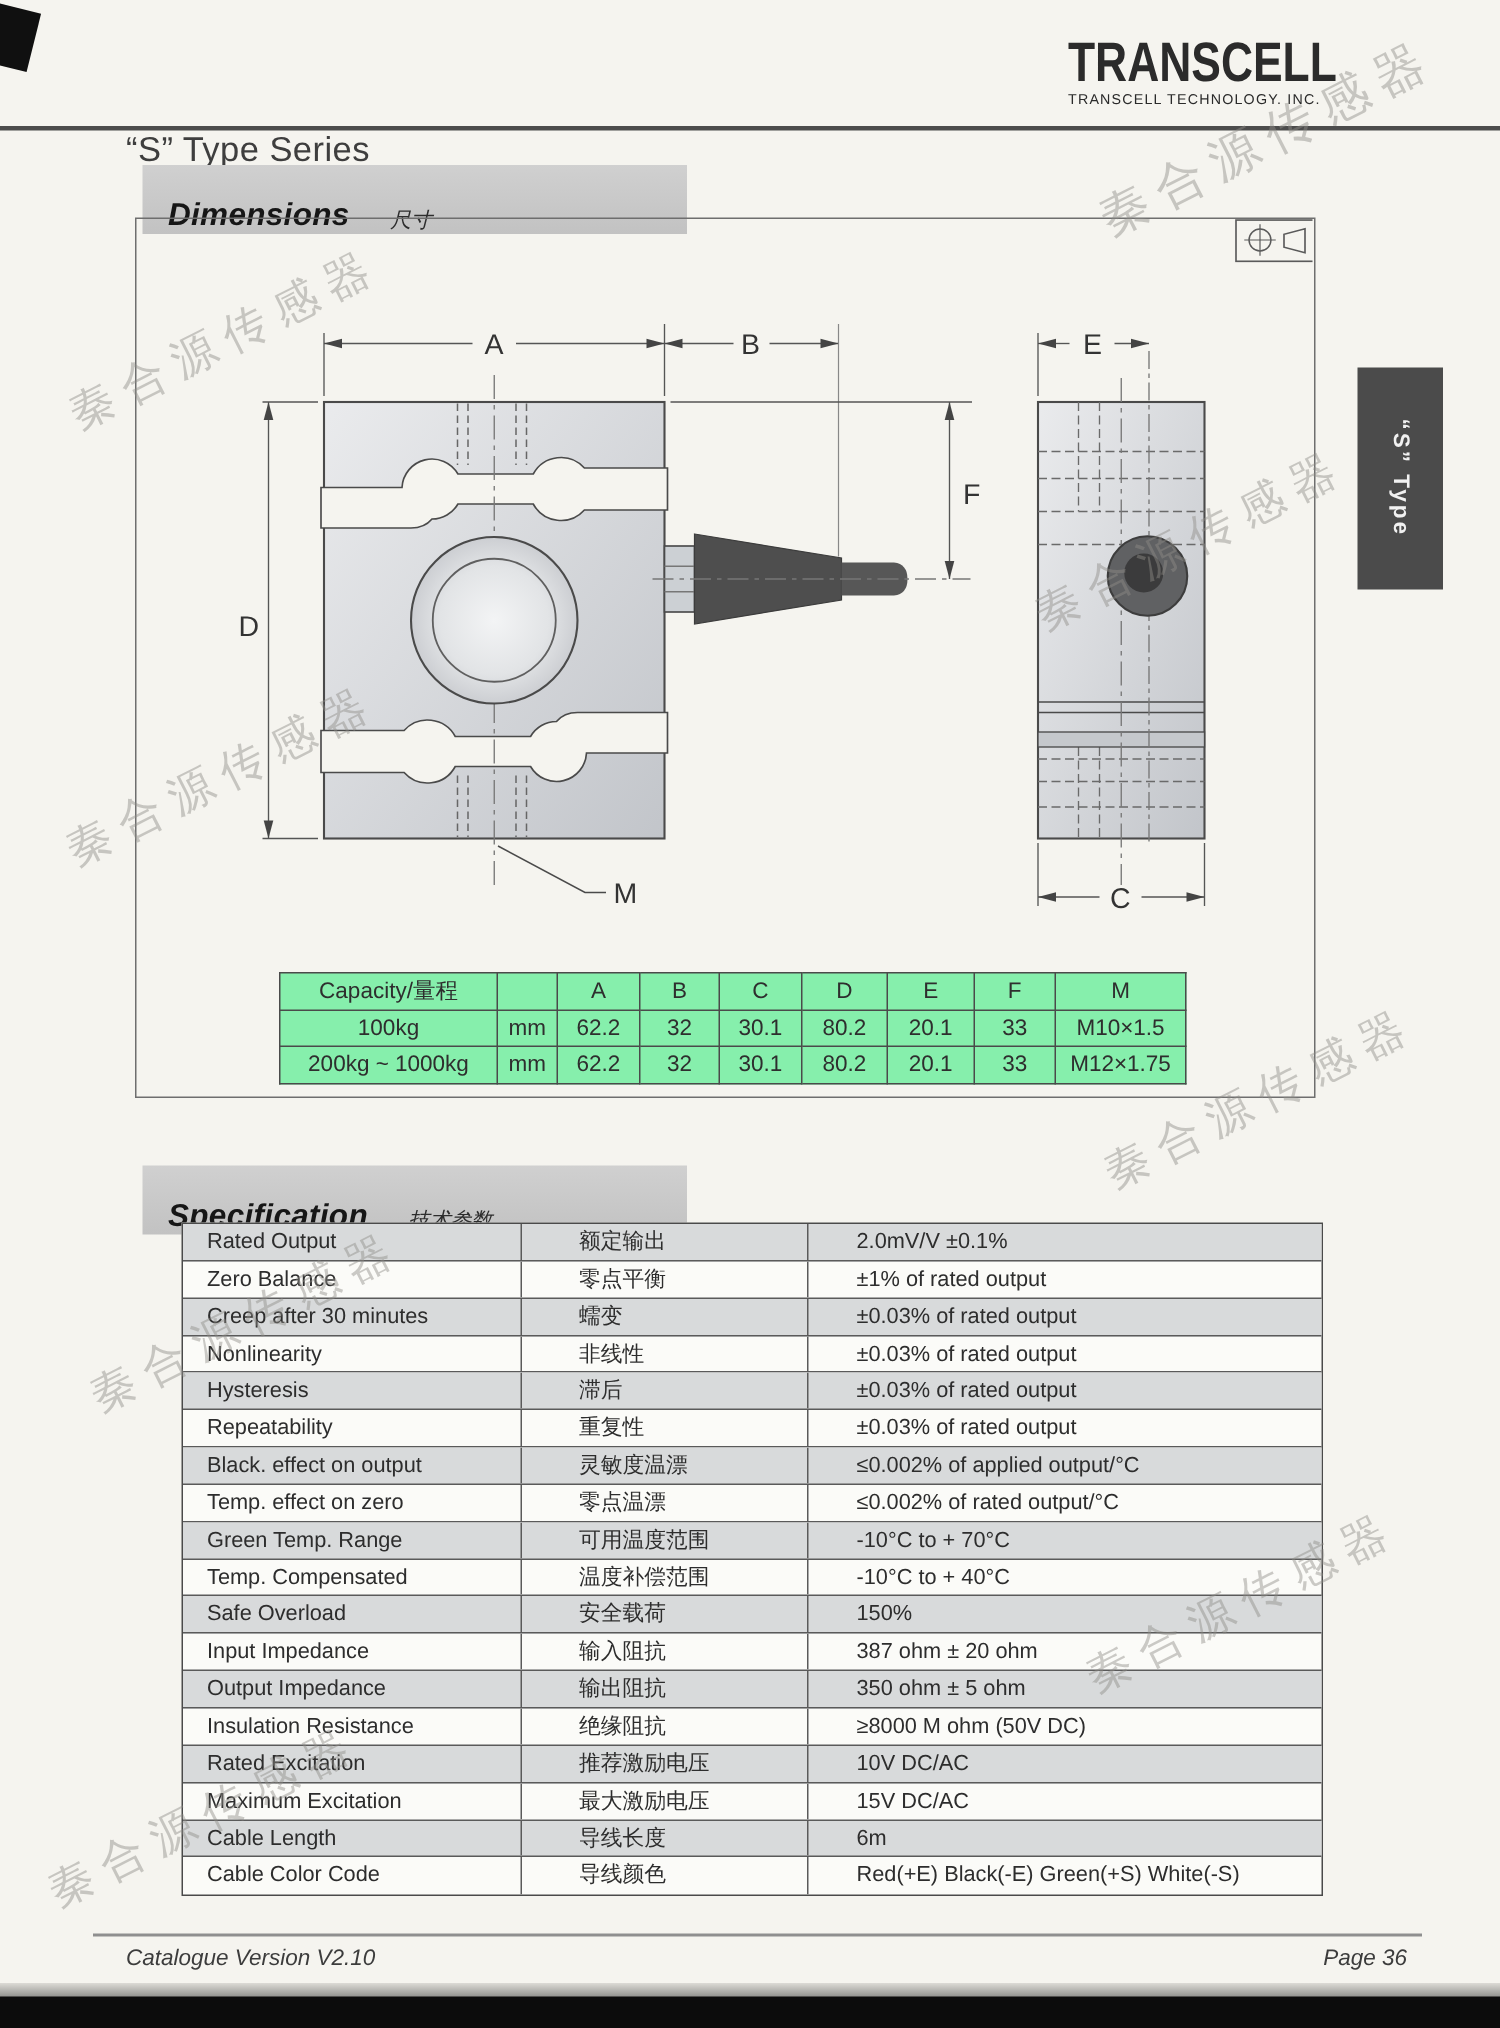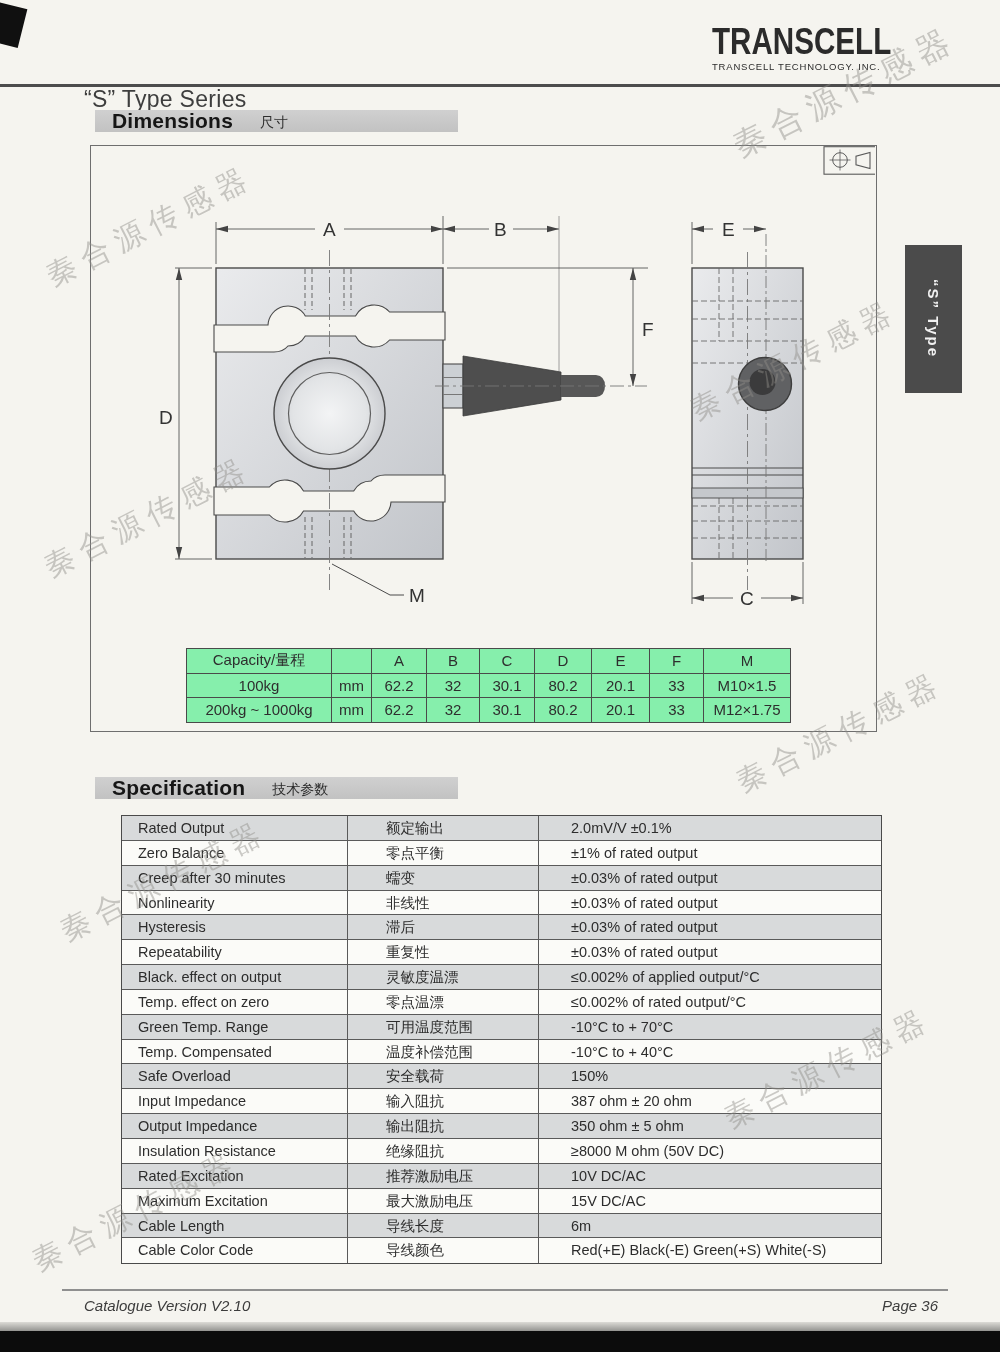--- a/index.html
+++ b/index.html
@@ -10,22 +10,22 @@
   
   #corner-mark{left:-7px;top:5px;width:30px;height:40px;background:#101010;transform:rotate(14deg);}
   #series-title{left:84px;top:56px;font-size:23px;color:#3e3e3e;letter-spacing:.3px;margin-top:30px;}
   #logo-box{left:712px;top:24px;width:200px;}
   #logo-main{font-size:37px;font-weight:700;color:#2b2b2b;letter-spacing:0px;
              transform:scaleX(.80);transform-origin:left top;line-height:36px;white-space:nowrap;}
   #logo-sub{font-size:9.5px;font-weight:400;color:#2b2b2b;letter-spacing:.8px;margin-top:1px;white-space:nowrap;}
   #header-rule{left:0;top:84px;width:1000px;height:3px;background:#4c4c4c;}
 
   
-  .section-bar{left:95px;width:363px;height:22px;background:linear-gradient(180deg,#d0d0d0,#c2c2c2);
-               display:flex;align-items:center;}
+  .section-bar{left:95px;width:363px;height:46px;background:linear-gradient(180deg,#d0d0d0,#c2c2c2);
+               display:flex;align-items:flex-end;font-style:italic;}
   .section-title{font-size:21px;font-weight:700;color:#161616;padding-left:17px;letter-spacing:.2px;}
   .section-sub{font-size:14px;color:#2d2d2d;margin-left:27px;padding-top:3px;}
   #dim-bar{top:110px;} #spec-bar{top:777px;}
 
   
   #frame{left:90px;top:145px;width:787px;height:587px;border:1.5px solid #6e6e6e;box-sizing:border-box;}
   #frame svg{position:absolute;left:0;top:0;}
   .dimlbl{font-family:"Liberation Sans",sans-serif;font-size:19px;fill:#333;}
 
   

